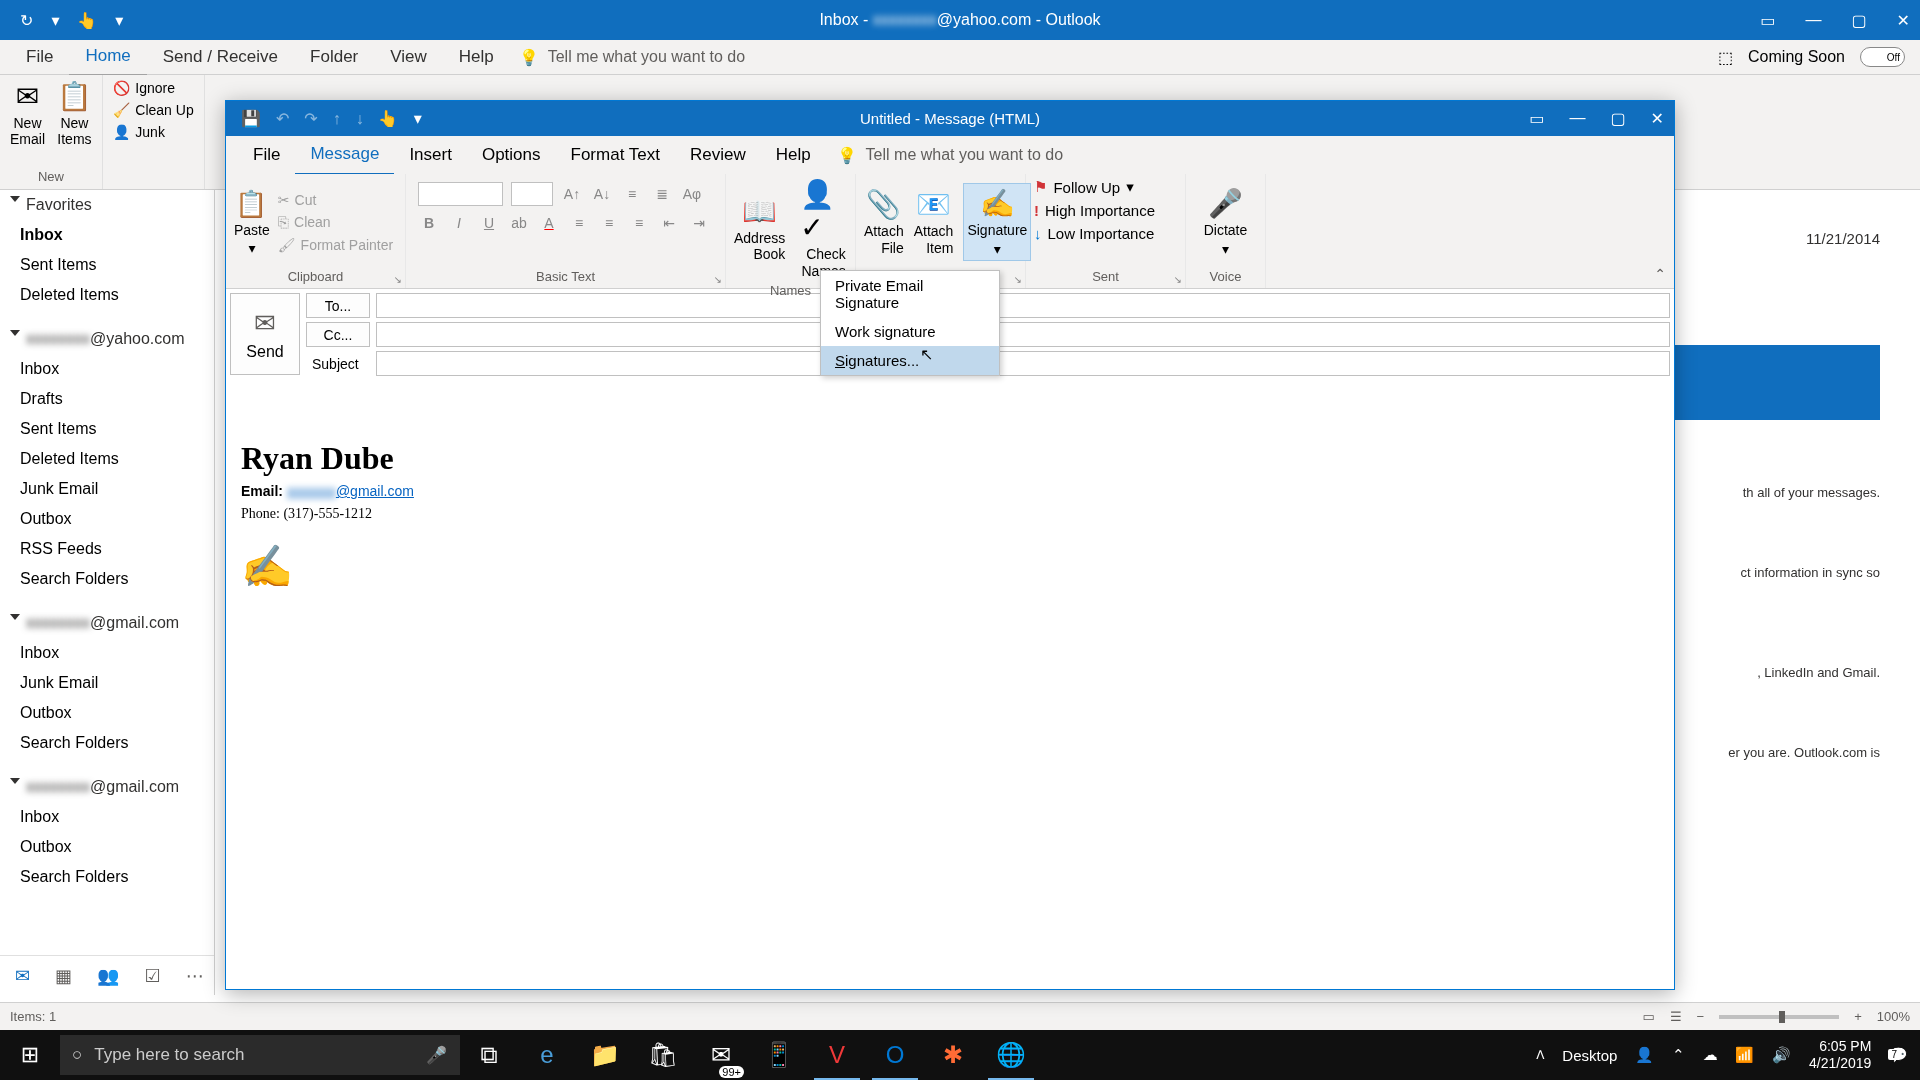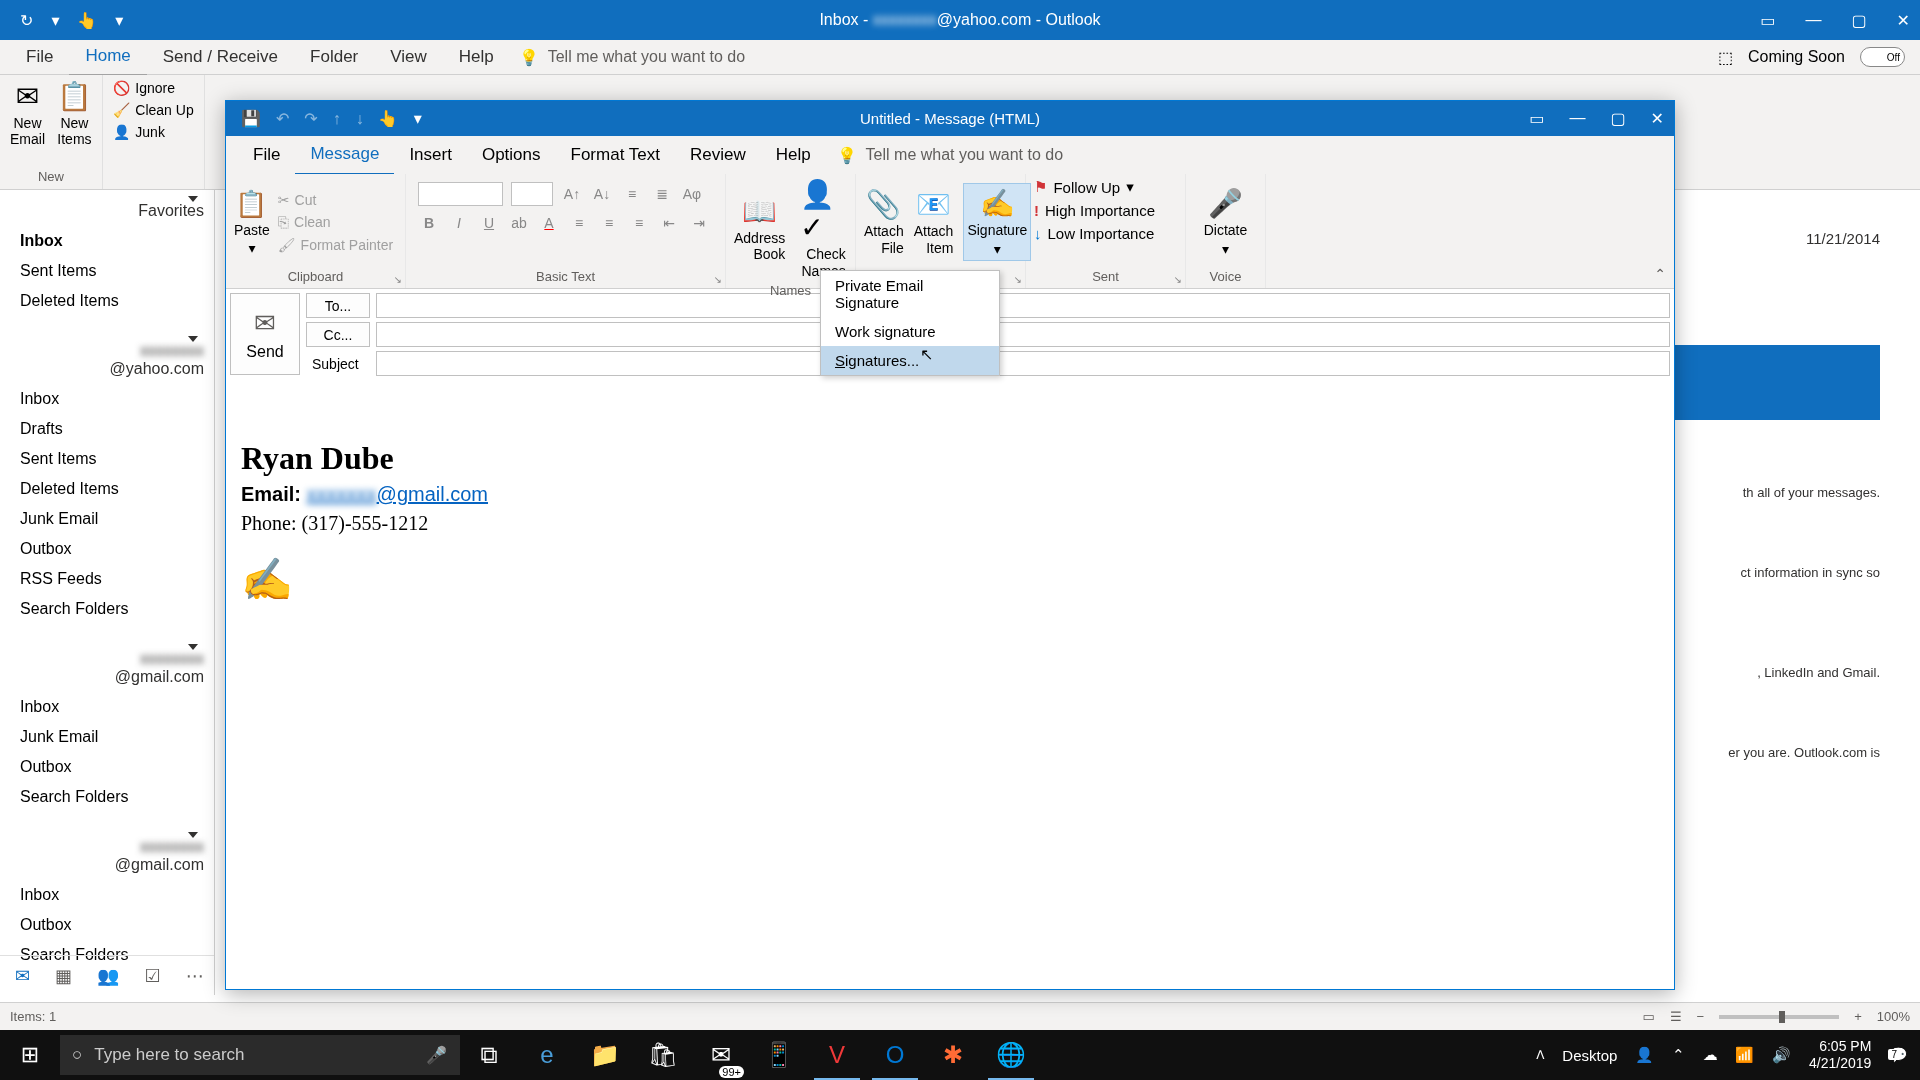--- a/index.html
+++ b/index.html
@@ -27,21 +27,21 @@
 .ribbon-group-main .buttons-row { display: flex; gap: 12px; }
 .ribbon-btn-large { display: flex; flex-direction: column; align-items: center; gap: 2px; font-size: 14px; cursor: pointer; }
 .ribbon-btn-large .icon { font-size: 28px; }
 .ribbon-group-label { font-size: 13px; color: #605e5c; }
 
 .sidebar-section-collapse { display: inline-block; width: 0; height: 0; border-left: 5px solid transparent; border-right: 5px solid transparent; border-top: 6px solid #323130; margin-right: 6px; }
 
 
 .left-sidebar { position: absolute; left: 0; top: 190px; width: 215px; bottom: 35px; background: #fff; border-right: 1px solid #d0d0d0; overflow: hidden; }
 .sidebar-section { padding: 6px 10px; font-size: 16px; color: #323130; }
-.sidebar-section.header { font-weight: normal; display: flex; align-items: flex-end; flex-direction: column; }
+.sidebar-section.header { font-weight: normal; display: flex; align-items: flex-start; }
 .sidebar-item { padding: 6px 20px; font-size: 16px; cursor: pointer; }
 .sidebar-item.bold { font-weight: bold; }
 .sidebar-blur { filter: blur(3px); display: inline-block; }
 .sidebar-bottom-icons { position: absolute; bottom: 0; left: 0; right: 0; height: 40px; display: flex; align-items: center; gap: 25px; padding-left: 15px; border-top: 1px solid #e0e0e0; }
 .sidebar-bottom-icons span { color: #106ebe; font-size: 18px; cursor: pointer; }
 
 
 .status-bar { position: absolute; bottom: 0; left: 0; right: 0; height: 28px; background: #f3f2f1; border-top: 1px solid #d0d0d0; display: flex; align-items: center; padding: 0 10px; font-size: 13px; color: #605e5c; }
 .status-bar .right { margin-left: auto; display: flex; align-items: center; gap: 15px; }
 .zoom-slider { width: 120px; height: 4px; background: #c0c0c0; position: relative; }
@@ -105,21 +105,21 @@
 .send-btn .icon { font-size: 26px; color: #605e5c; }
 .header-fields { flex: 1; display: flex; flex-direction: column; gap: 4px; justify-content: flex-end; }
 .field-row { display: flex; align-items: center; gap: 6px; }
 .field-label-btn { width: 64px; height: 25px; border: 1px solid #c0c0c0; background: #fdfdfd; font-size: 14px; display: flex; align-items: center; justify-content: center; cursor: pointer; }
 .field-label-txt { width: 64px; font-size: 14px; padding-left: 6px; }
 .field-input { flex: 1; height: 25px; border: 1px solid #c0c0c0; background: #fff; }
 
 
 .compose-body { padding: 30px 15px; font-size: 17px; }
 .sig-name { font-family: Liberation Serif, serif; font-size: 32px; font-weight: bold; }
-.sig-line { font-family: Georgia, serif; font-size: 20px; margin-top: 6px; }
+.sig-line { font-family: Georgia, serif; font-size: 14px; margin-top: 6px; }
 .sig-email-link { color: #0563c1; text-decoration: underline; }
 .sig-blur { filter: blur(3px); }
 .sig-icon { font-size: 42px; margin-top: 20px; }
 
 
 .sig-dropdown { position: absolute; left: 820px; top: 270px; width: 180px; background: #fff; border: 1px solid #c0c0c0; box-shadow: 2px 2px 6px rgba(0,0,0,0.2); }
 .sig-dropdown .item { padding: 6px 14px; font-size: 15px; cursor: pointer; }
 .sig-dropdown .item.hover { background: #c0d8ec; }
 .cursor-arrow { position: absolute; left: 920px; top: 345px; font-size: 16px; pointer-events: none; }
 

